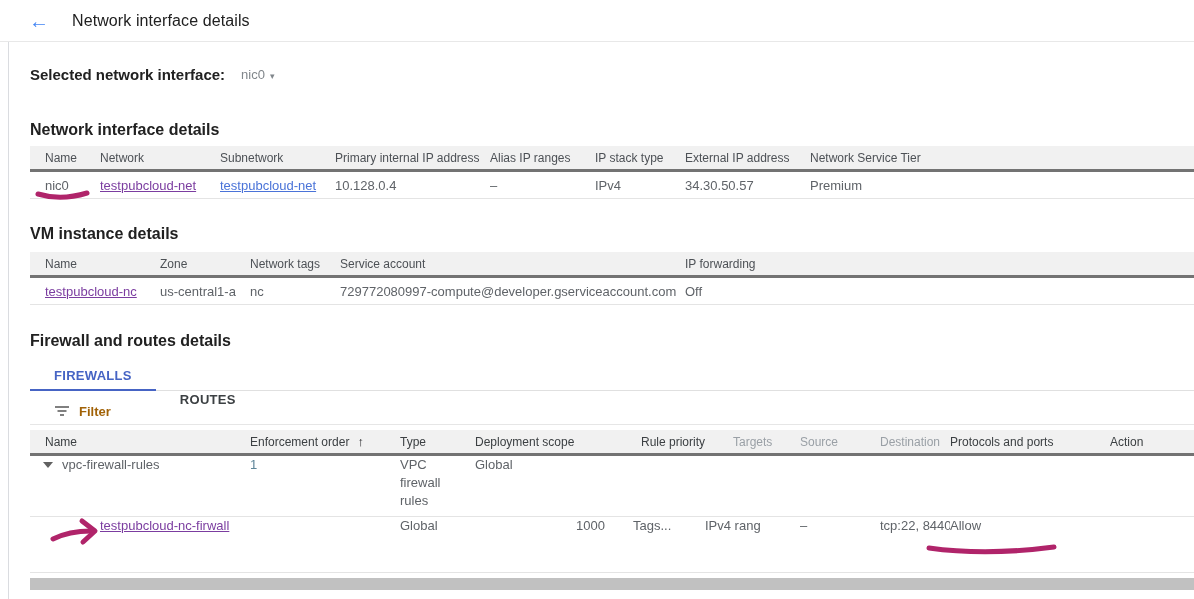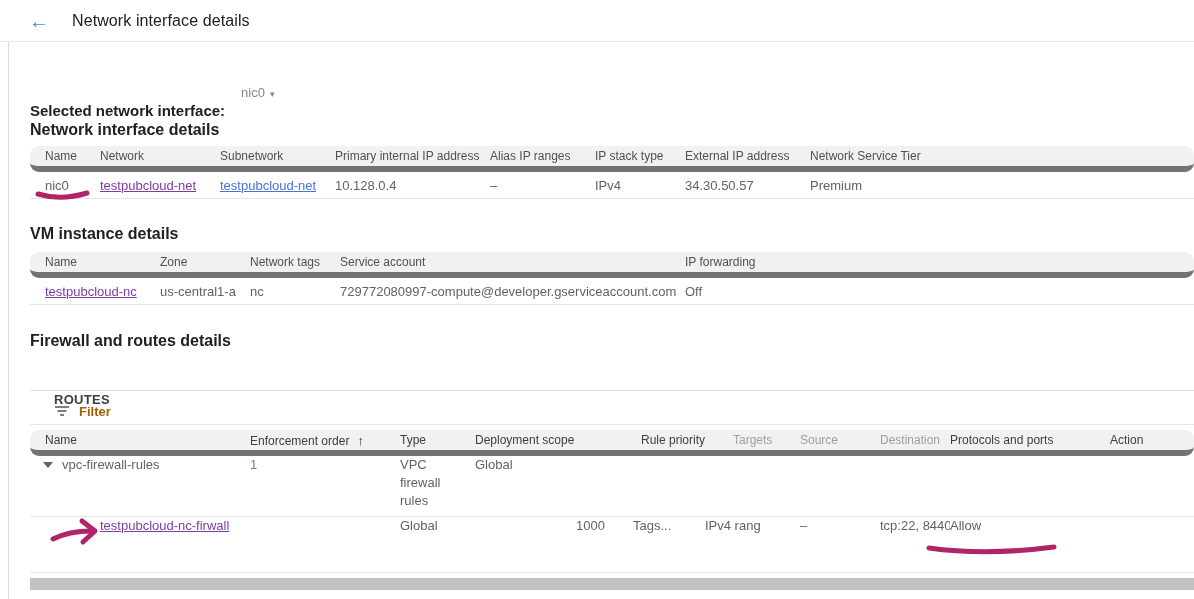--- a/index.html
+++ b/index.html
@@ -11,29 +11,29 @@
   .app-header { position:absolute; left:0; top:0; width:1194px; height:42px;
     border-bottom:1px solid #e8e8e8; display:flex; align-items:center; padding-left:28px; }
   .back-btn { width:22px; height:22px; border:none; background:transparent; color:#4285f4;
     font-size:20px; line-height:20px; cursor:pointer; padding:0; margin-right:22px; }
   .app-title { font-size:16px; color:#212121; letter-spacing:.1px; }
 
   .left-border { position:absolute; left:8px; top:42px; width:1px; height:557px; background:#dadce0; }
 
   
   .selected-row { position:absolute; left:30px; top:66px; display:flex; align-items:center; }
-  .selected-label { font-size:15px; font-weight:700; color:#212121;margin-top:36px; }
+  .selected-label { font-size:15px; font-weight:700; color:#212121; }
   .selected-value { font-size:13px; color:#80868b; margin-left:16px; cursor:pointer; }
   .caret { font-size:9px; color:#80868b; margin-left:5px; }
 
   .sec-title { position:absolute; left:30px; font-size:16px; font-weight:700; color:#212121; }
 
   .tbl { position:absolute; left:30px; width:1164px; font-size:13px; color:#5f6368; }
   .tr { display:grid; align-items:center; }
-  .tr.head { background:#f1f1f1; height:26px; font-size:12px; color:#4d5156; border-bottom:6px solid #737373;border-radius:9px; }
+  .tr.head { background:#f1f1f1; height:26px; font-size:12px; color:#4d5156; border-bottom:3px solid #737373; }
   .tr.body { height:27px; border-bottom:1px solid #e4e4e4; }
   .cell { overflow:hidden; white-space:nowrap; padding-right:10px; }
   .c1 { padding-left:15px; }
 
   .t1 .tr { grid-template-columns:70px 120px 115px 155px 105px 90px 125px auto; }
   .t2 .tr { grid-template-columns:130px 90px 90px 345px auto; }
 
   a.lnk { text-decoration:underline; cursor:pointer; }
   .lnk-purple { color:#7b3da0; }
   .lnk-blue   { color:#4a73d8; }
@@ -136,20 +136,21 @@
       <div class="cell">us-central1-a</div>
       <div class="cell">nc</div>
       <div class="cell">729772080997-compute@developer.gserviceaccount.com</div>
       <div class="cell">Off</div>
     </div>
   </div>
 
   <div class="sec-title" style="top:332px;">Firewall and routes details</div>
 
   <div class="tabs">
+    <div class="tab active">FIREWALLS</div>
     <div class="tab inactive">ROUTES</div>
   </div>
 
   <div class="filterbar">
     <span class="filter-icon">
       <svg width="14" height="12" viewBox="0 0 14 12">
           <g stroke="#616161" stroke-width="1.6">
             <line x1="0" y1="2" x2="14" y2="2"></line>
             <line x1="2.5" y1="6" x2="11.5" y2="6"></line>
             <line x1="5" y1="10" x2="9" y2="10"></line>

